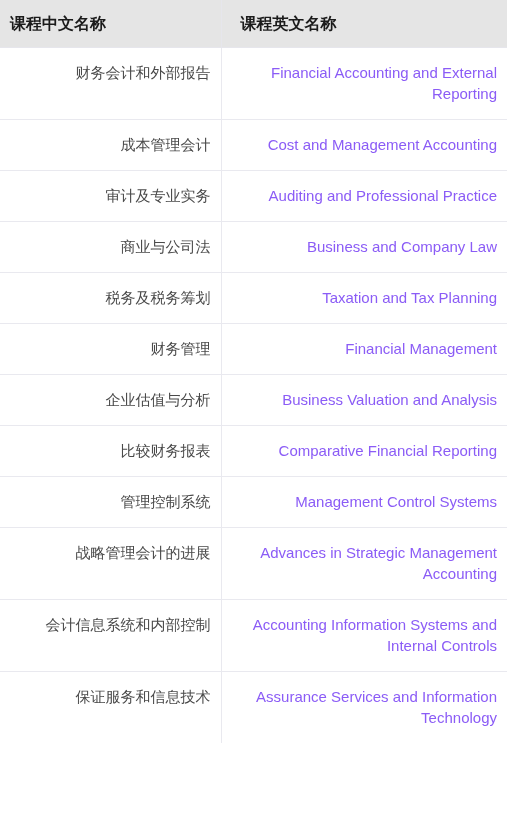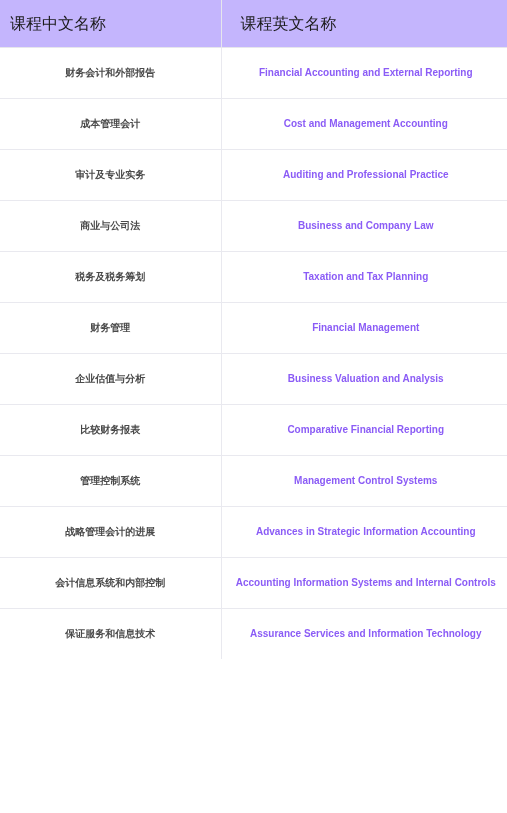--- a/index.html
+++ b/index.html
@@ -19,48 +19,47 @@
   .course-table {
     width: 507px;
     border-collapse: collapse;
     table-layout: fixed;
   }
 
   .course-table col.col-zh { width: 221px; }
   .course-table col.col-en { width: 286px; }
 
   .course-table thead th {
-    background: #c4b5fd;
+    background: #e5e5e5;
     color: #1b1b1b;
-    font-weight: normal;
+    font-weight: bold;
     font-size: 16px;
     line-height: 20px;
     text-align: left;
     padding: 14px 10px 13px 10px;
     border-bottom: 1px solid #e6e6ec;
     border-right: 1px solid #e6e6ec;
     vertical-align: middle;
     white-space: nowrap;
   }
   .course-table thead th:last-child {
     border-right: none;
     padding-left: 19px;
   }
 
   .course-table tbody td {
     color: #4a4a4a;
-    font-size: 10px;
+    font-size: 15px;
     line-height: 21px;
-    text-align: center;
+    text-align: right;
     padding: 14px 10px 15px 10px;
     border-bottom: 1px solid #e9e9ef;
     border-right: 1px solid #e9e9ef;
     vertical-align: top;
     word-wrap: break-word;
-    font-weight: bold;
   }
   .course-table tbody td.cell-en {
     border-right: none;
     padding-left: 13px;
     color: #8b5cf6;
   }
   .course-table tbody td.cell-zh {
     color: #4a4a4a;
   }
 
@@ -114,21 +113,21 @@
       <tr>
         <td class="cell-zh">比较财务报表</td>
         <td class="cell-en">Comparative Financial Reporting</td>
       </tr>
       <tr>
         <td class="cell-zh">管理控制系统</td>
         <td class="cell-en">Management Control Systems</td>
       </tr>
       <tr>
         <td class="cell-zh">战略管理会计的进展</td>
-        <td class="cell-en">Advances in Strategic Information Accounting</td>
+        <td class="cell-en">Advances in Strategic Management Accounting</td>
       </tr>
       <tr>
         <td class="cell-zh">会计信息系统和内部控制</td>
         <td class="cell-en">Accounting Information Systems and Internal Controls</td>
       </tr>
       <tr>
         <td class="cell-zh">保证服务和信息技术</td>
         <td class="cell-en">Assurance Services and Information Technology</td>
       </tr>
     </tbody>

